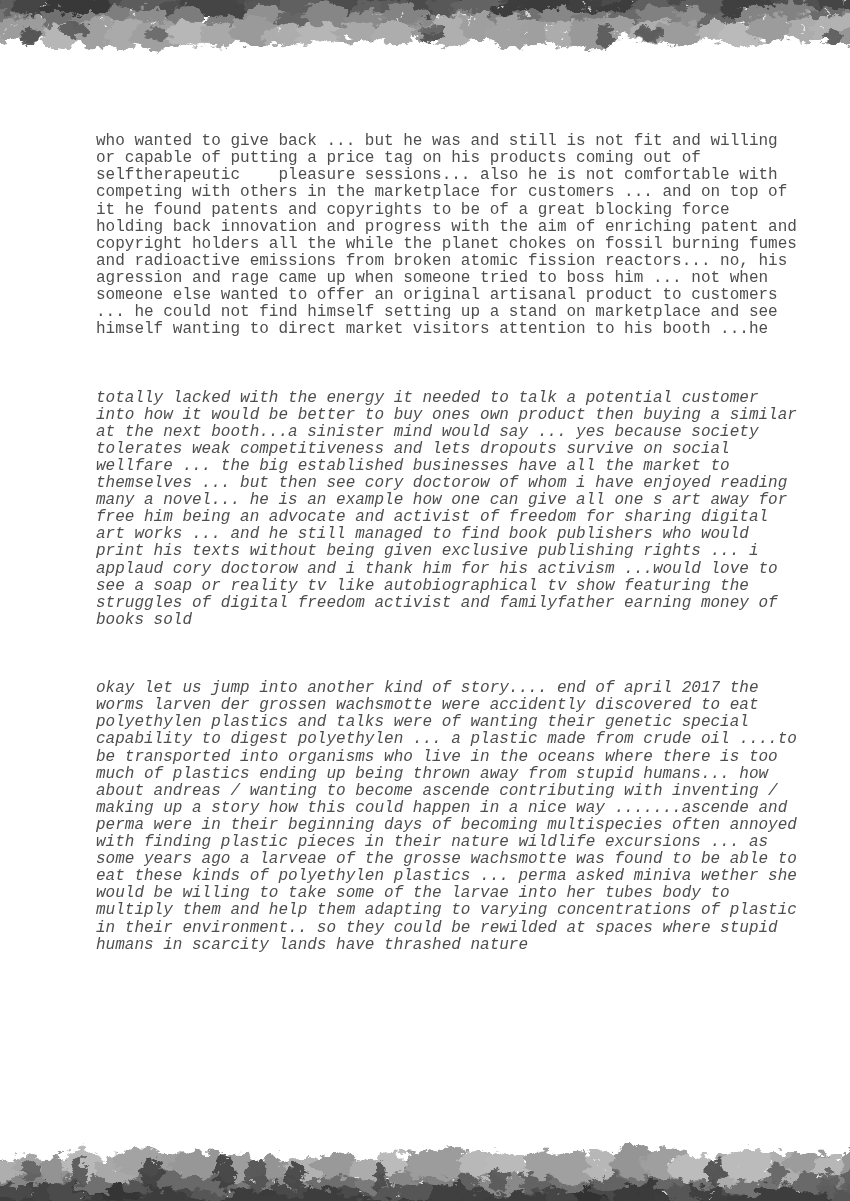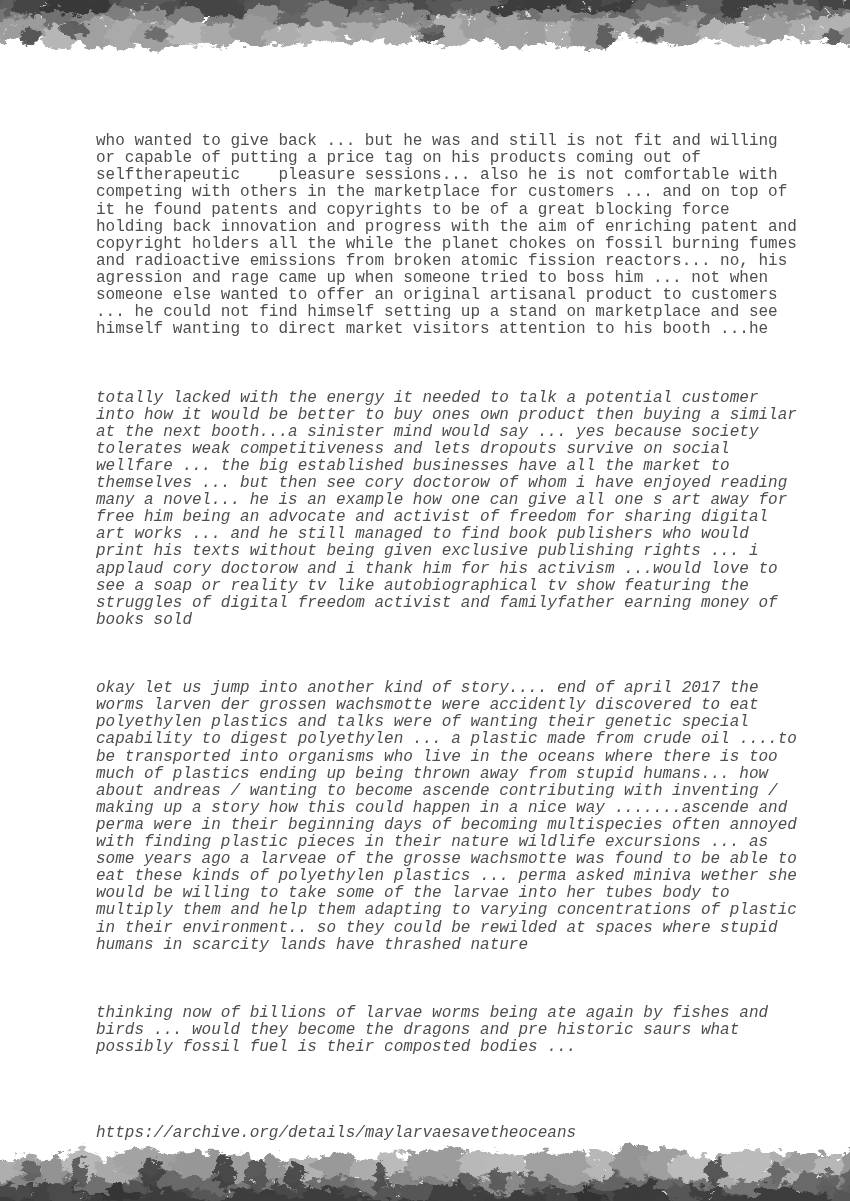--- a/index.html
+++ b/index.html
@@ -210,24 +210,20 @@
 about andreas / wanting to become ascende contributing with inventing /
 making up a story how this could happen in a nice way .......ascende and
 perma were in their beginning days of becoming multispecies often annoyed
 with finding plastic pieces in their nature wildlife excursions ... as
 some years ago a larveae of the grosse wachsmotte was found to be able to
 eat these kinds of polyethylen plastics ... perma asked miniva wether she
 would be willing to take some of the larvae into her tubes body to
 multiply them and help them adapting to varying concentrations of plastic
 in their environment.. so they could be rewilded at spaces where stupid
 humans in scarcity lands have thrashed nature</div>
-    <div class="block">thinking now of billions of larvae worms being ate again by fishes and
-birds ... would they become the dragons and pre historic saurs what
-possibly fossil fuel is their composted bodies ...</div>
-    <div class="block gap2">https://archive.org/details/maylarvaesavetheoceans</div>
     
   </main>
 
   <svg class="border bottom" viewBox="0 0 850 62" preserveAspectRatio="none" xmlns="http://www.w3.org/2000/svg">
     <defs>
       <filter id="roughB" x="-5%" y="-60%" width="110%" height="220%">
         <feTurbulence type="fractalNoise" baseFrequency="0.09 0.13" numOctaves="4" seed="23" result="n"></feTurbulence>
         <feDisplacementMap in="SourceGraphic" in2="n" scale="17" xChannelSelector="R" yChannelSelector="G"></feDisplacementMap>
       </filter>
     </defs>

